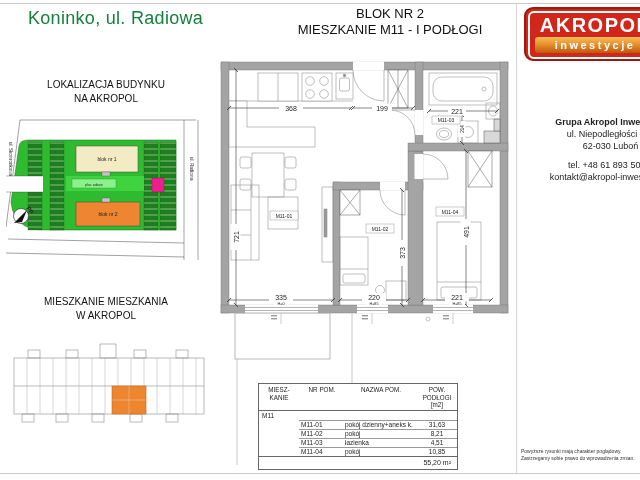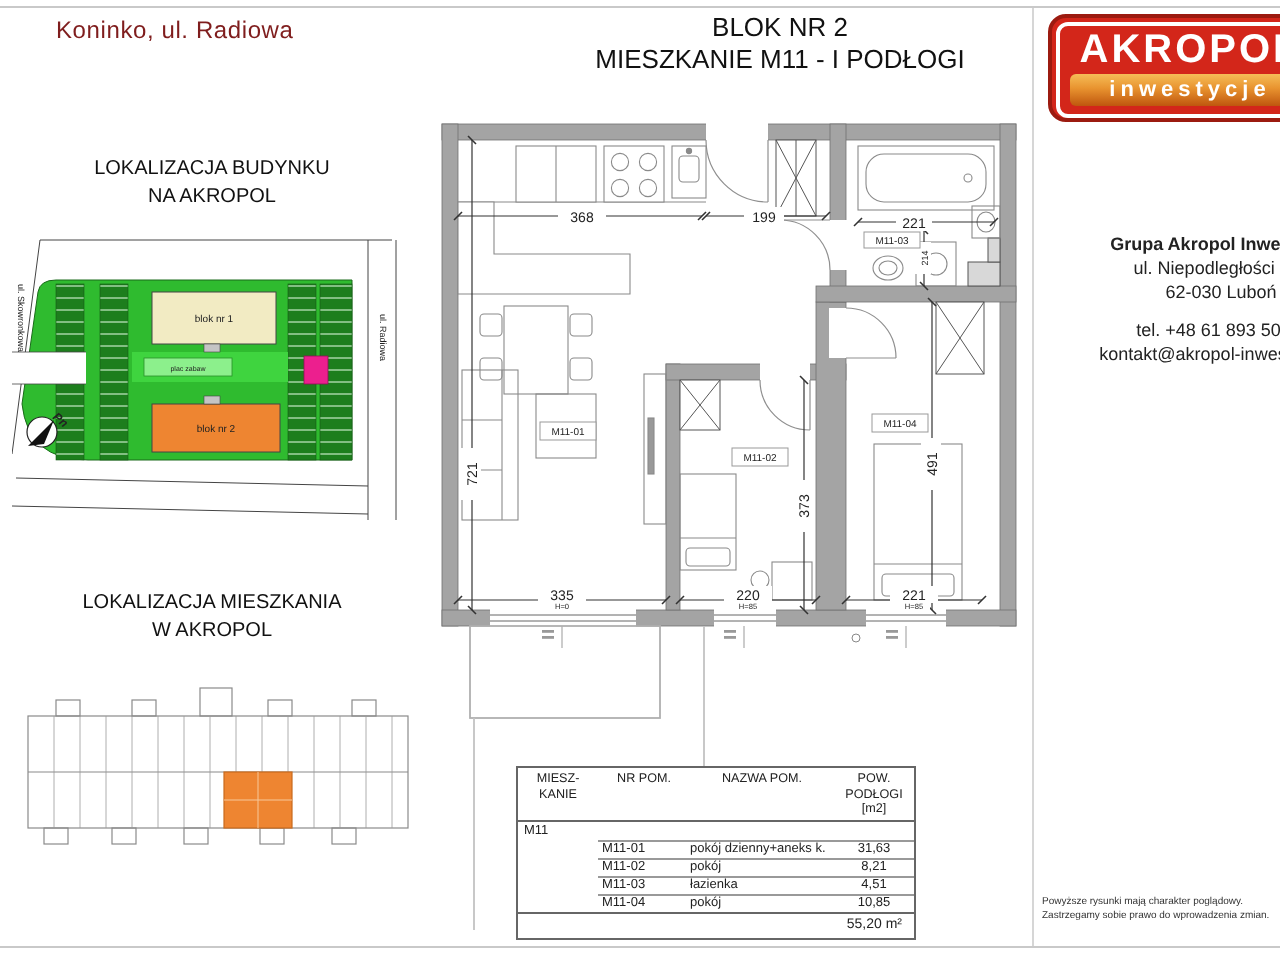--- a/index.html
+++ b/index.html
@@ -3,21 +3,21 @@
 <meta charset="utf-8">
 <style>
   html,body{margin:0;padding:0;}
   body{width:640px;height:480px;position:relative;background:#fff;overflow:hidden;
        font-family:"Liberation Sans",sans-serif;color:#1a1a1a;}
   .abs{position:absolute;}
   .rule{background:#c9c9c9;}
   #ruleTop{left:0;top:3px;width:640px;height:1px;}
   #ruleBottom{left:0;top:473px;width:640px;height:1px;}
   #ruleVert{left:516px;top:4px;width:1px;height:469px;background:#d6d6d6;}
-  #mainTitle{left:28px;top:8px;font-size:12px;letter-spacing:.3px;color:#7f1d1d;}
+  #mainTitle{left:28px;top:8px;font-size:18px;letter-spacing:.3px;color:#15803d;}
   #centerTitles{left:295px;top:6px;width:190px;text-align:center;font-size:13px;line-height:16px;color:#111;}
   #logo{left:524px;top:7px;width:142px;height:54px;background:#d3261a;border:2px solid #9c1b10;
         border-radius:9px;box-sizing:border-box;}
   #logoInner{margin:2px;border:2px solid #fff;border-radius:6px;height:44px;text-align:center;overflow:hidden;}
   #logoBrand{font-size:20px;font-weight:bold;color:#fff;letter-spacing:1.5px;line-height:24px;}
   #logoBand{margin:0 5px;height:16px;border-radius:3px;
             background:linear-gradient(180deg,#f6bd57 0%,#e8932f 45%,#bf560e 100%);
             font-size:11px;font-weight:bold;color:#fff;letter-spacing:2.5px;line-height:16px;text-align:center;}
   #contact{left:518px;top:116px;width:185px;text-align:center;font-size:9px;line-height:12px;color:#222;}
   #contact .company{font-weight:bold;}
@@ -113,21 +113,21 @@
   <g>
     <circle cx="15" cy="104" r="7.5" fill="#fff" stroke="#222" stroke-width="0.6"></circle>
     <polygon points="8,111 21,98 16,110" fill="#111"></polygon>
     <text transform="translate(20,97) rotate(40)" font-size="6" font-style="italic" font-weight="bold">Pn</text>
   </g>
   <text transform="translate(3,30) rotate(90)" font-size="4.5" fill="#555">ul. Skowronkowa</text>
   <text transform="translate(184,45) rotate(90)" font-size="4.5" fill="#555">ul. Radiowa</text>
 </svg>
 
 <div class="abs sectionTitle" id="bldTitle">
-  <div>LOKALIZACJA MIESZKANIA</div>
+  <div>MIESZKANIE MIESZKANIA</div>
   <div>W AKROPOL</div>
 </div>
 
 <svg class="abs" id="bldPlan" width="204" height="100" viewBox="0 0 204 100">
   <g fill="none" stroke="#8a8a8a" stroke-width="0.6">
     <rect x="6" y="22" width="190" height="56"></rect>
     <rect x="20" y="14" width="12" height="8"></rect>
       <rect x="58" y="14" width="12" height="8"></rect>
     <rect x="92" y="8" width="16" height="14"></rect>
       <rect x="126" y="14" width="12" height="8"></rect>

